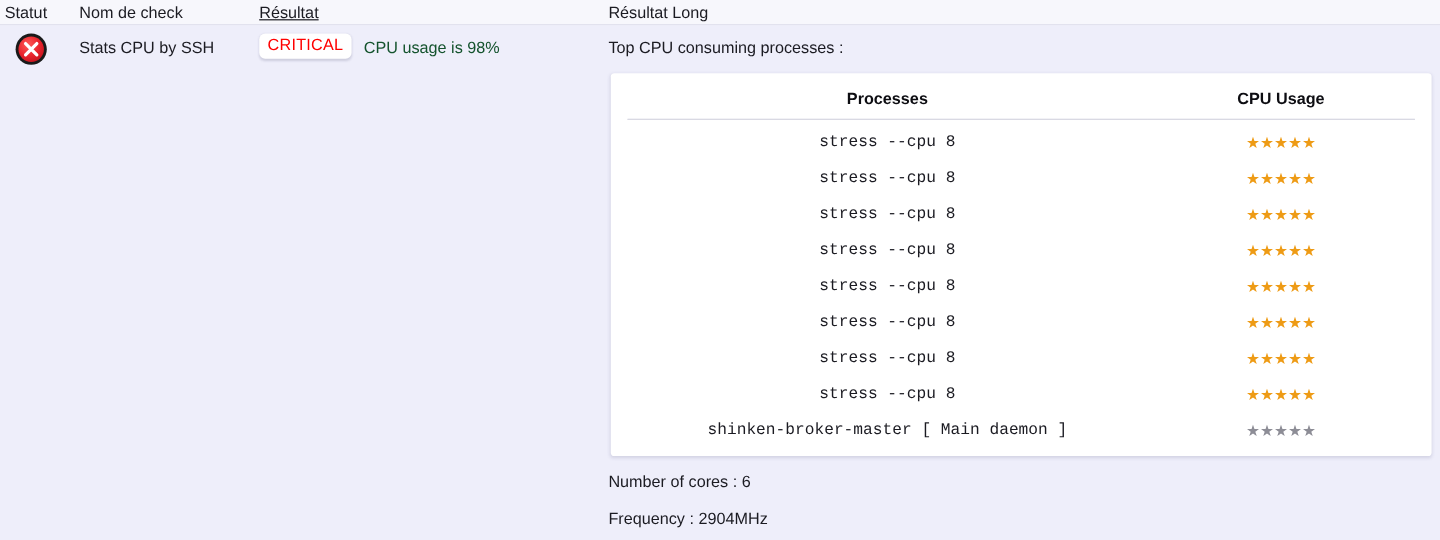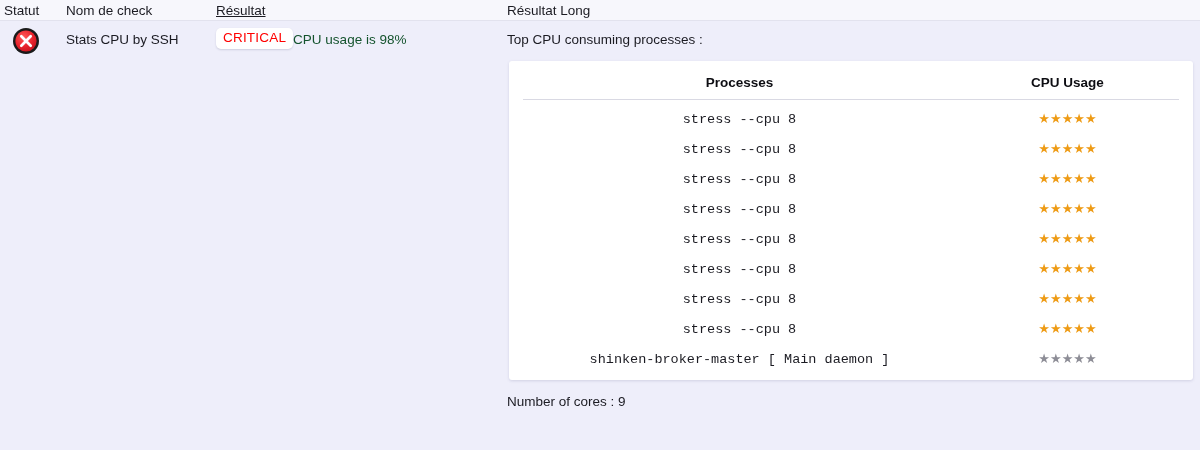--- a/index.html
+++ b/index.html
@@ -75,20 +75,21 @@
     white-space: nowrap;
   }
 
   
   .result-cell {
     position: absolute;
     left: 216px;
     top: 6px;
     display: flex;
     align-items: center;
+    gap: 10px;
   }
   .state-badge {
     display: inline-block;
     background: #ffffff;
     border-radius: 5px;
     padding: 2px 7px 3px 7px;
     font-size: 13.5px;
     line-height: 16px;
     color: #ff0000;
     letter-spacing: .2px;
@@ -276,15 +277,16 @@
           <tr>
             <td class="proc-name">shinken-broker-master [ Main daemon ]</td>
             <td class="proc-stars">
               <span class="stars dim">★★★★★</span>
             </td>
           </tr>
         </tbody>
       </table>
     </div>
 
-    <div class="longout-foot foot-cores">Number of cores : 9</div>
+    <div class="longout-foot foot-cores">Number of cores : 6</div>
+    <div class="longout-foot foot-freq">Frequency : 2904MHz</div>
   </div>
 </div>
 
 </body></html>

